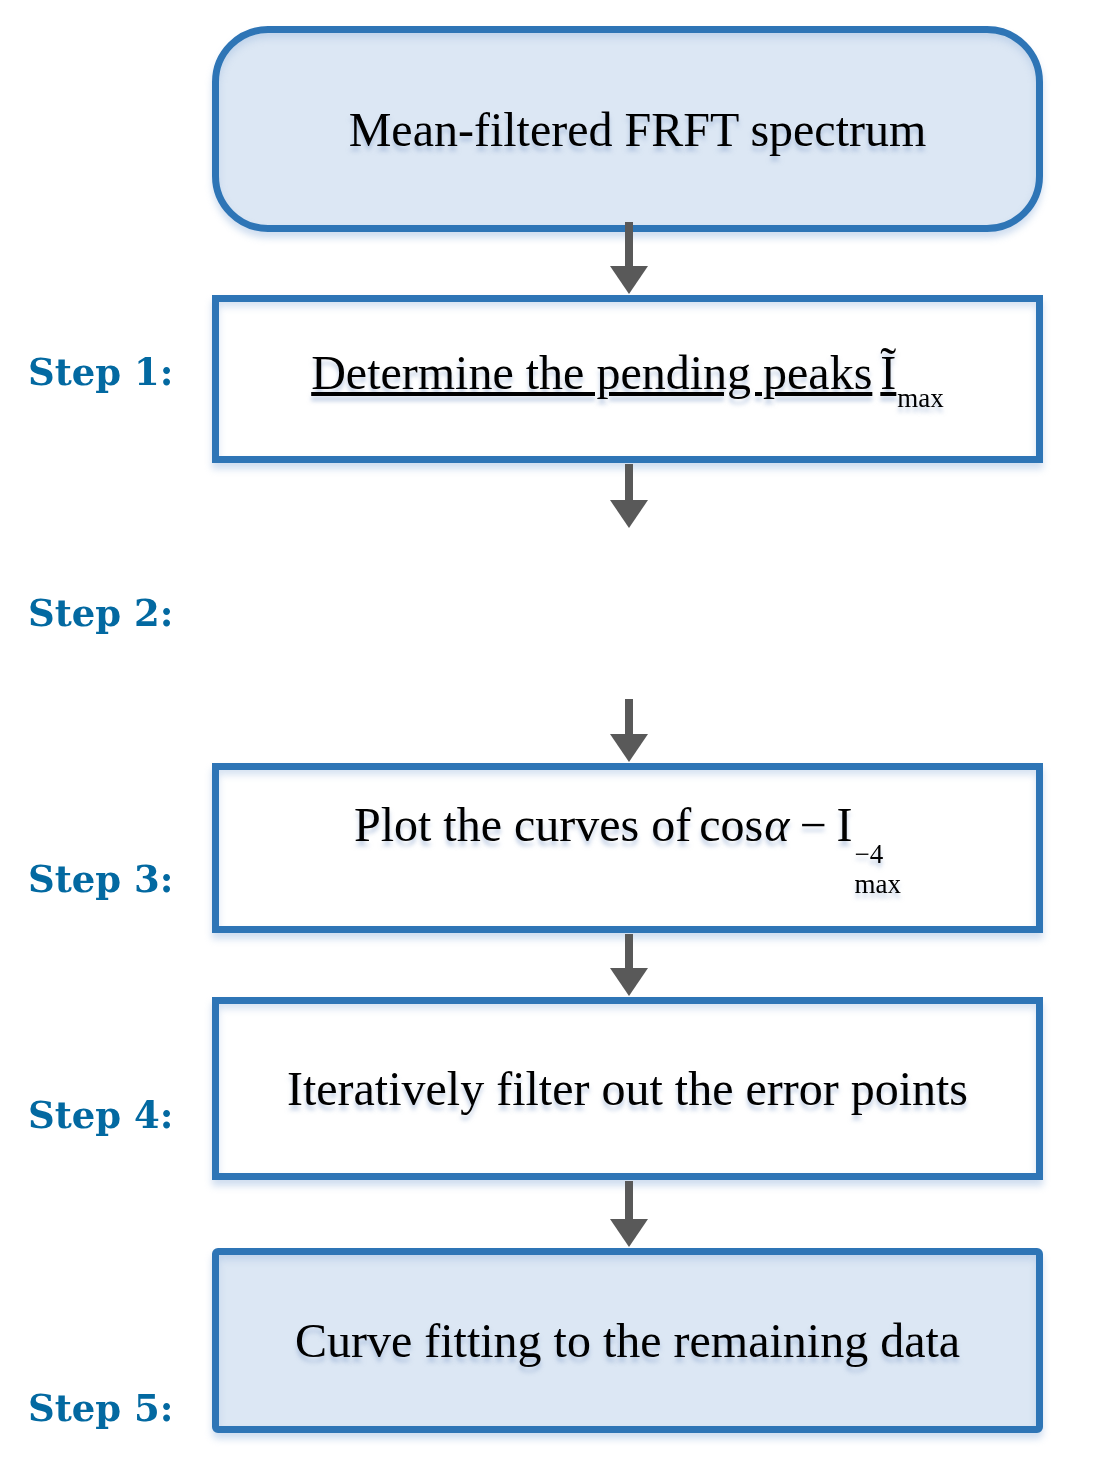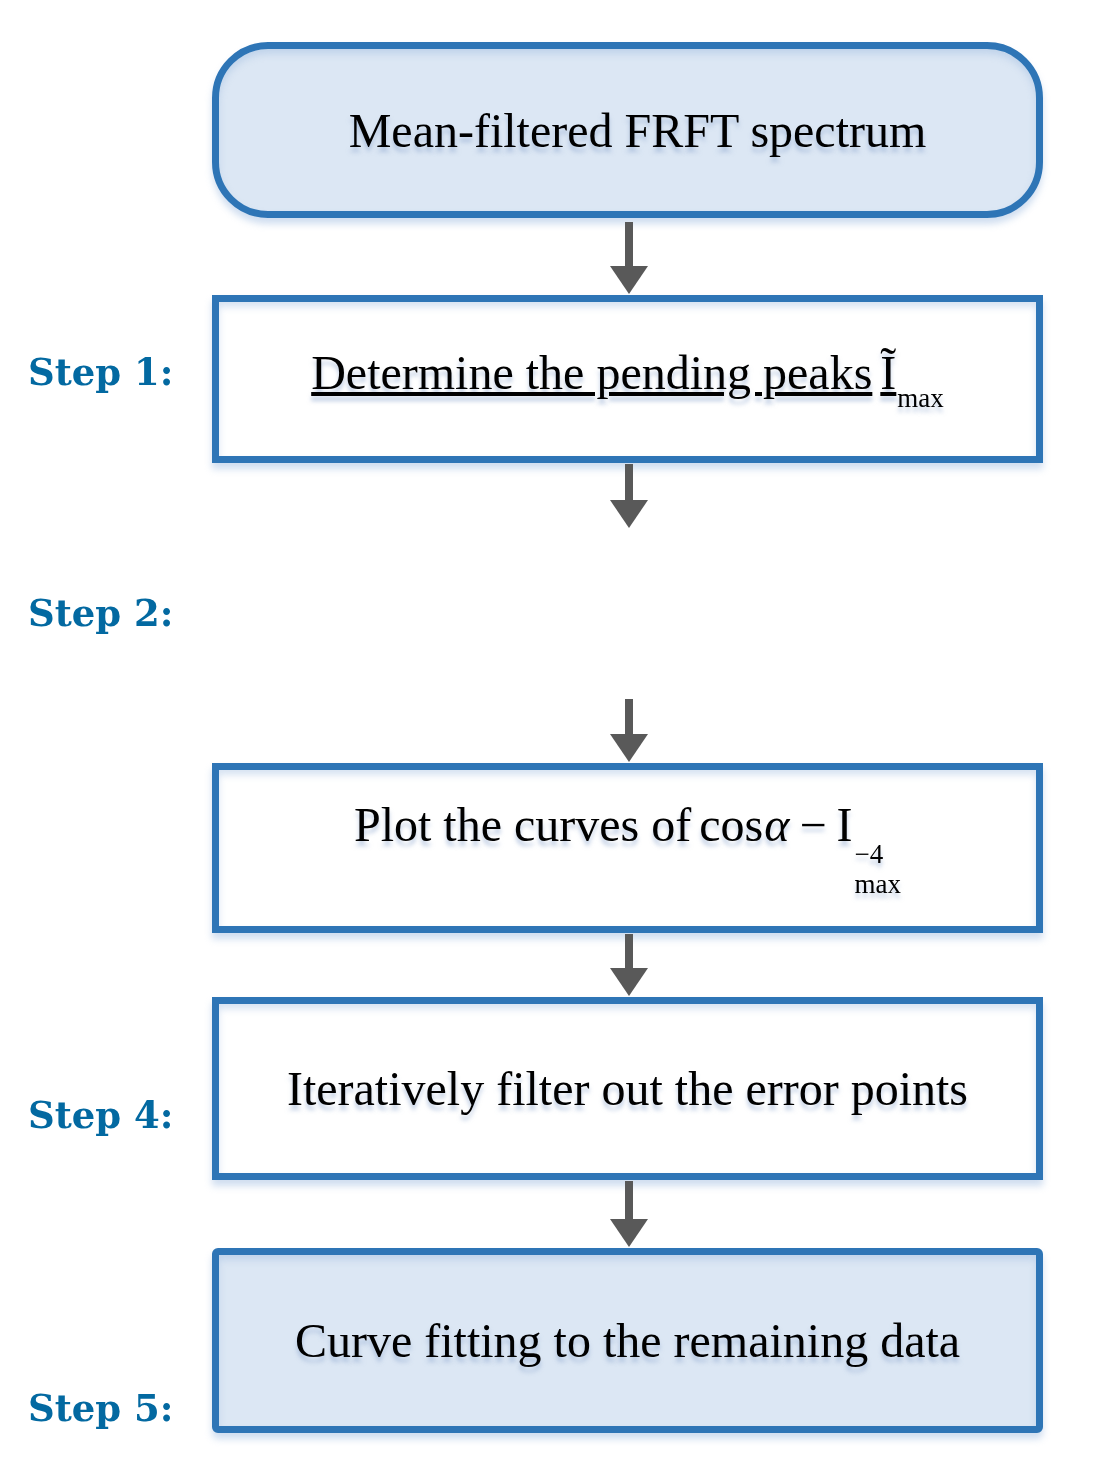--- a/index.html
+++ b/index.html
@@ -93,21 +93,21 @@
     line-height: 1.08;
     vertical-align: -22px;
     margin-left: 2px;
   }
 </style>
 </head>
 <body>
 
 <div id="canvas">
 
-  <div class="node terminator" style="top:42px; height:176px;padding-left:20px;">
+  <div class="node terminator" style="top:26px; height:206px;padding-left:20px;">
     <span class="line">Mean-filtered FRFT spectrum</span>
   </div>
 
   <svg class="arrow" style="top:222px;" width="40" height="72" viewBox="0 0 40 72">
     <rect x="16" y="0" width="8" height="46"></rect>
     <polygon points="1,44 39,44 20,72"></polygon>
   </svg>
 
   <div class="step-label" style="top:348px;">Step 1:</div>
   <div class="node process" style="top:295px; height:168px;text-decoration:underline;">
@@ -121,20 +121,21 @@
     <polygon points="1,36 39,36 20,64"></polygon>
   </svg>
 
   <div class="step-label" style="top:589px;">Step 2:</div>
 
   <svg class="arrow" style="top:699px;" width="40" height="63" viewBox="0 0 40 63">
     <rect x="16" y="0" width="8" height="37"></rect>
     <polygon points="1,35 39,35 20,63"></polygon>
   </svg>
 
+  <div class="step-label" style="top:855px;">Step 3:</div>
   <div class="node process" style="top:763px; height:170px;">
     <span class="line">
       <span>Plot the curves of</span><span class="formula"><span class="f-func">cos</span><span class="f-var">α</span><span class="f-op">−</span><span>I</span><span class="supsub">
             <span>−4</span>
             <span>max</span>
           </span></span>
     </span>
   </div>
 
   <svg class="arrow" style="top:934px;" width="40" height="62" viewBox="0 0 40 62">

